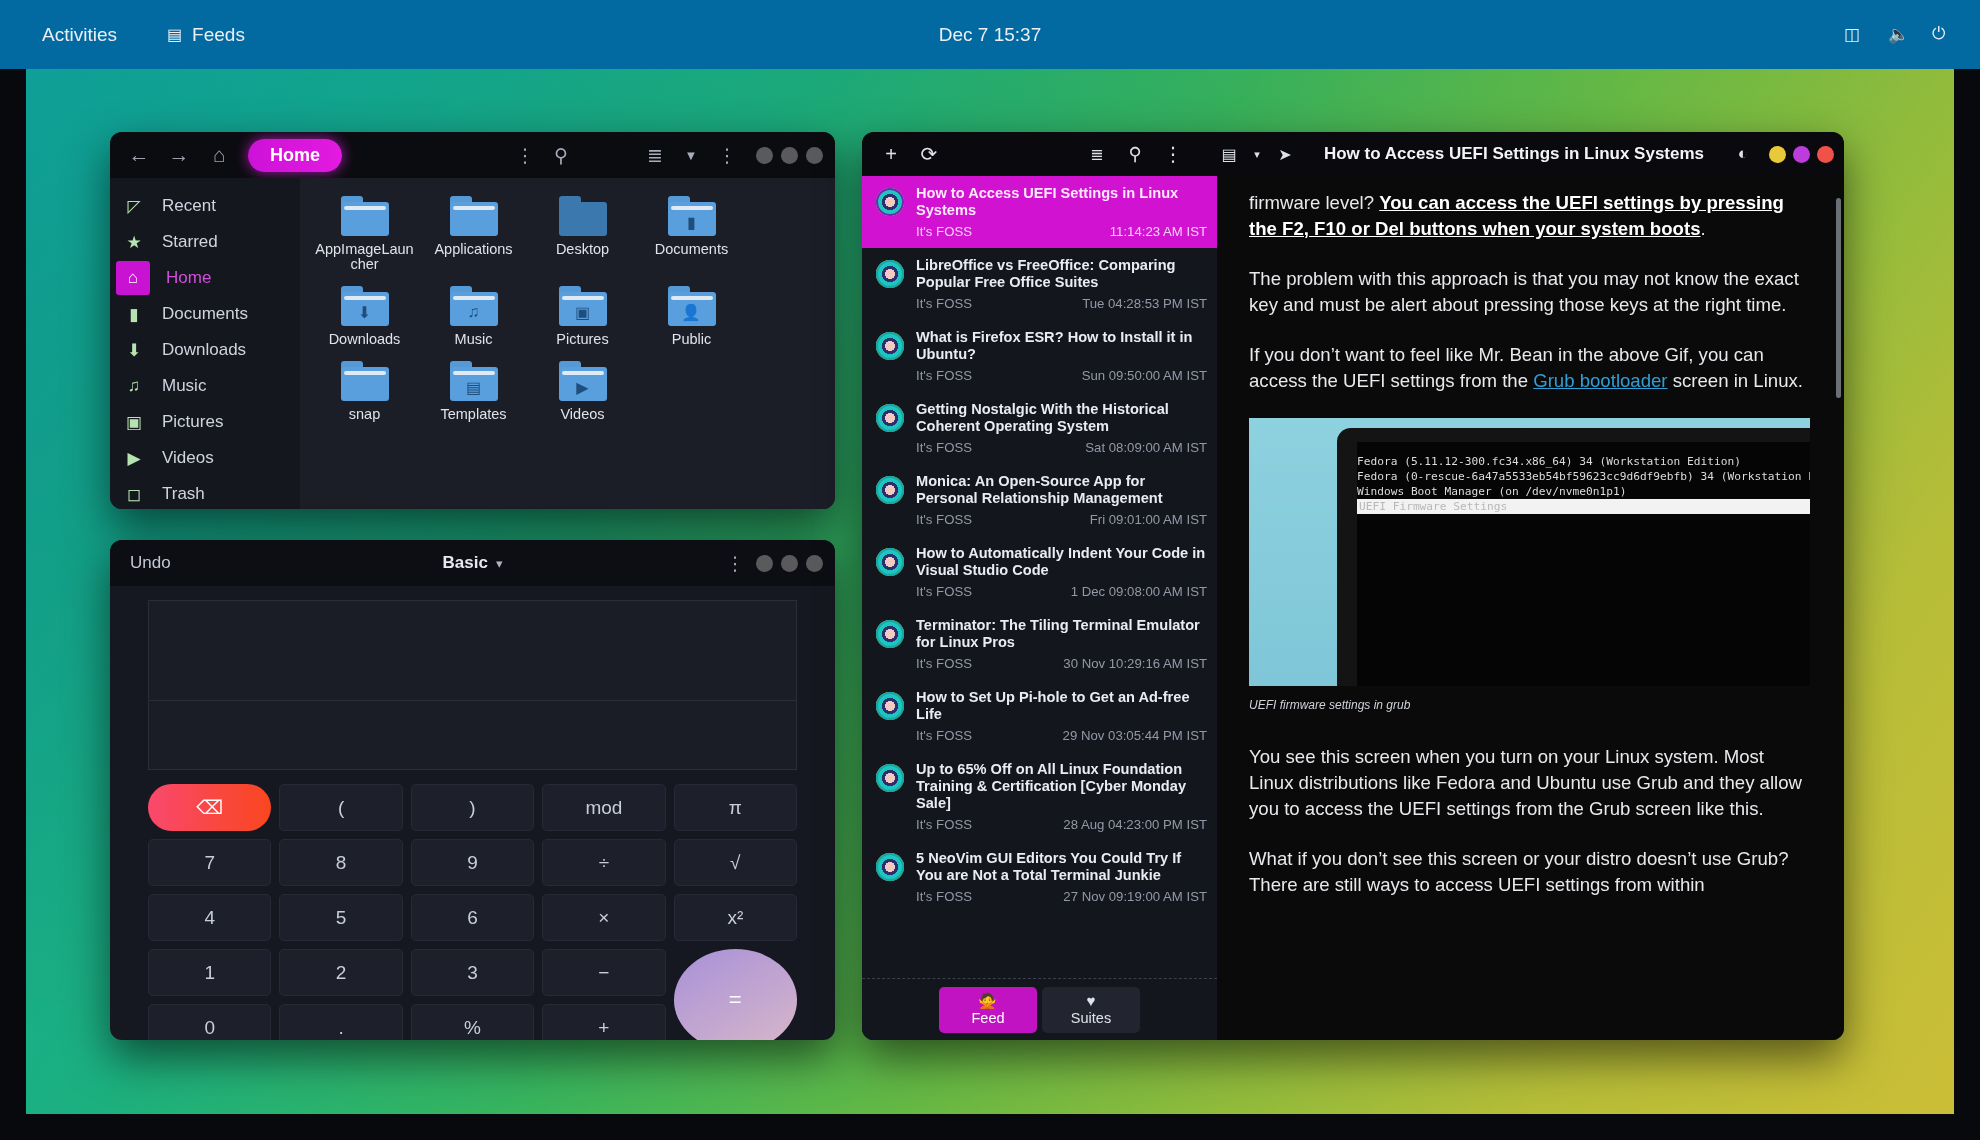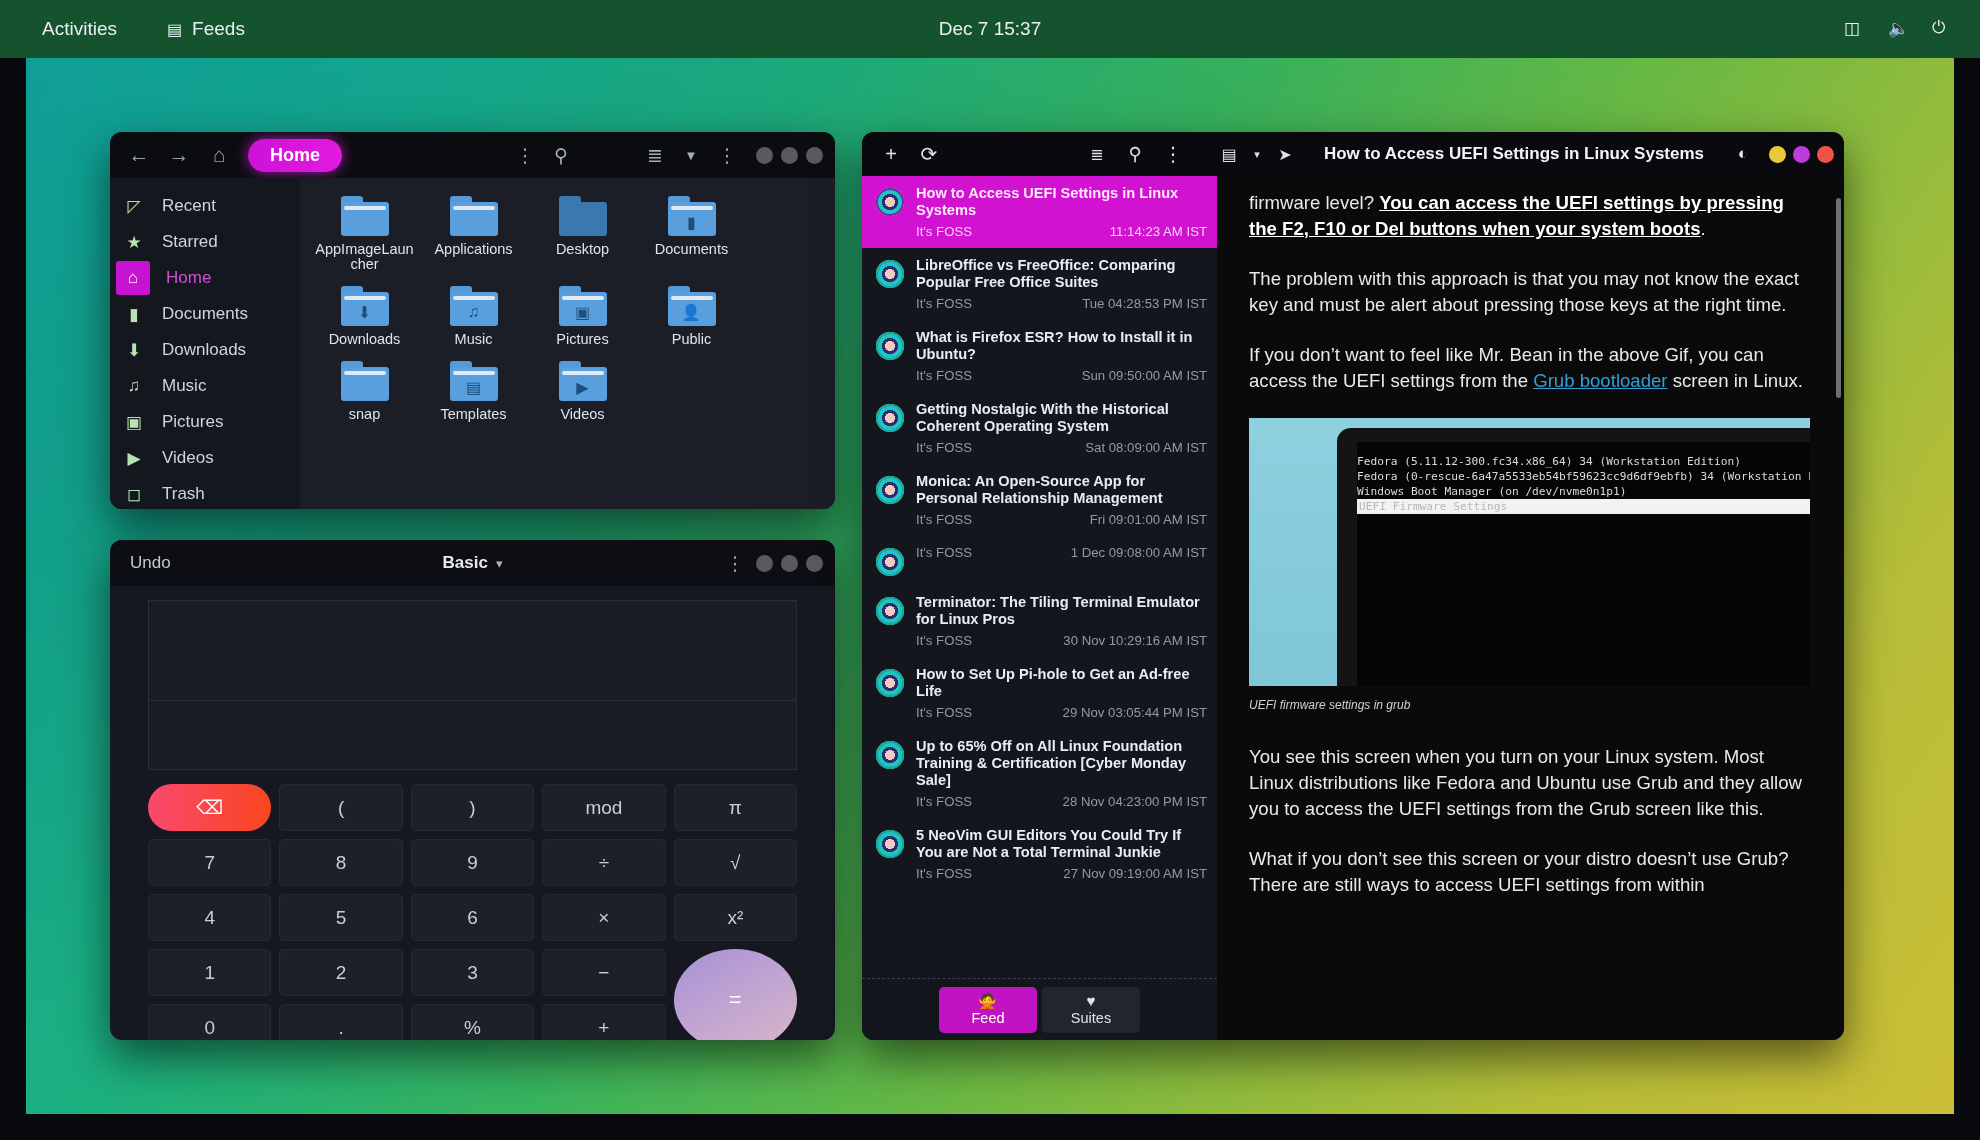--- a/index.html
+++ b/index.html
@@ -10,22 +10,22 @@
     background: #000;
   }
   #desktop {
     position: relative;
     width: 1980px; height: 1140px;
     background: #08090c;
   }
   
   #topbar {
     position: absolute; left: 0; top: 0;
-    width: 1980px; height: 58px;
-    background: #14532d;
+    width: 1980px; height: 69px;
+    background: #0369a1;
     display: flex; align-items: center;
     color: #eceff4;
     font-size: 19px;
     z-index: 50;
   }
   #topbar .tb-left { display: flex; align-items: center; gap: 34px; padding-left: 34px; }
   .tb-item { display: flex; align-items: center; gap: 10px; padding: 4px 8px; border-radius: 5px; }
   #topbar .tb-center {
     position: absolute; left: 50%; transform: translateX(-50%);
     font-size: 19px; color: #eceff4;
@@ -609,20 +609,21 @@
               <div class="fttl">Monica: An Open-Source App for Personal Relationship Management</div>
               <div class="fmeta">
                 <span>It's FOSS</span>
                 <span>Fri 09:01:00 AM IST</span>
               </div>
             </div>
           </div>
           <div class="fe">
             <div class="avatar"></div>
             <div class="ftxt">
+              <div class="fttl">How to Automatically Indent Your Code in Visual Studio Code</div>
               <div class="fmeta">
                 <span>It's FOSS</span>
                 <span>1 Dec 09:08:00 AM IST</span>
               </div>
             </div>
           </div>
           <div class="fe">
             <div class="avatar"></div>
             <div class="ftxt">
               <div class="fttl">Terminator: The Tiling Terminal Emulator for Linux Pros</div>
@@ -641,21 +642,21 @@
                 <span>29 Nov 03:05:44 PM IST</span>
               </div>
             </div>
           </div>
           <div class="fe">
             <div class="avatar"></div>
             <div class="ftxt">
               <div class="fttl">Up to 65% Off on All Linux Foundation Training &amp; Certification [Cyber Monday Sale]</div>
               <div class="fmeta">
                 <span>It's FOSS</span>
-                <span>28 Nov 04:23:00 PM IST</span>
+                <span>28 Aug 04:23:00 PM IST</span>
               </div>
             </div>
           </div>
           <div class="fe">
             <div class="avatar"></div>
             <div class="ftxt">
               <div class="fttl">5 NeoVim GUI Editors You Could Try If You are Not a Total Terminal Junkie</div>
               <div class="fmeta">
                 <span>It's FOSS</span>
                 <span>27 Nov 09:19:00 AM IST</span>

